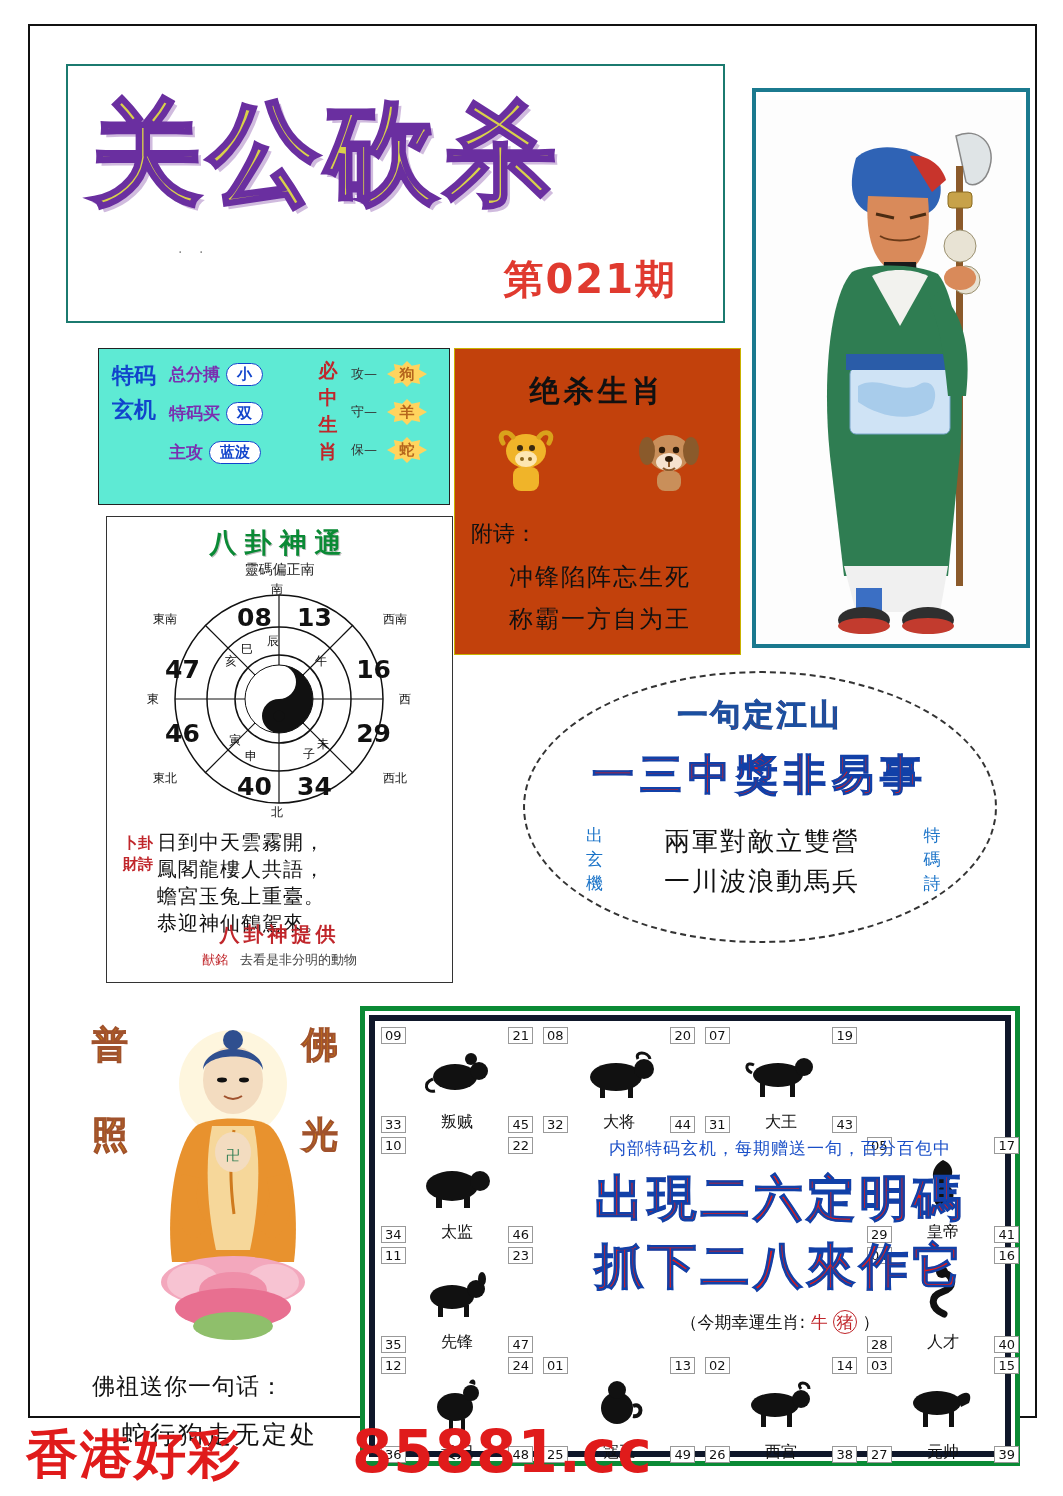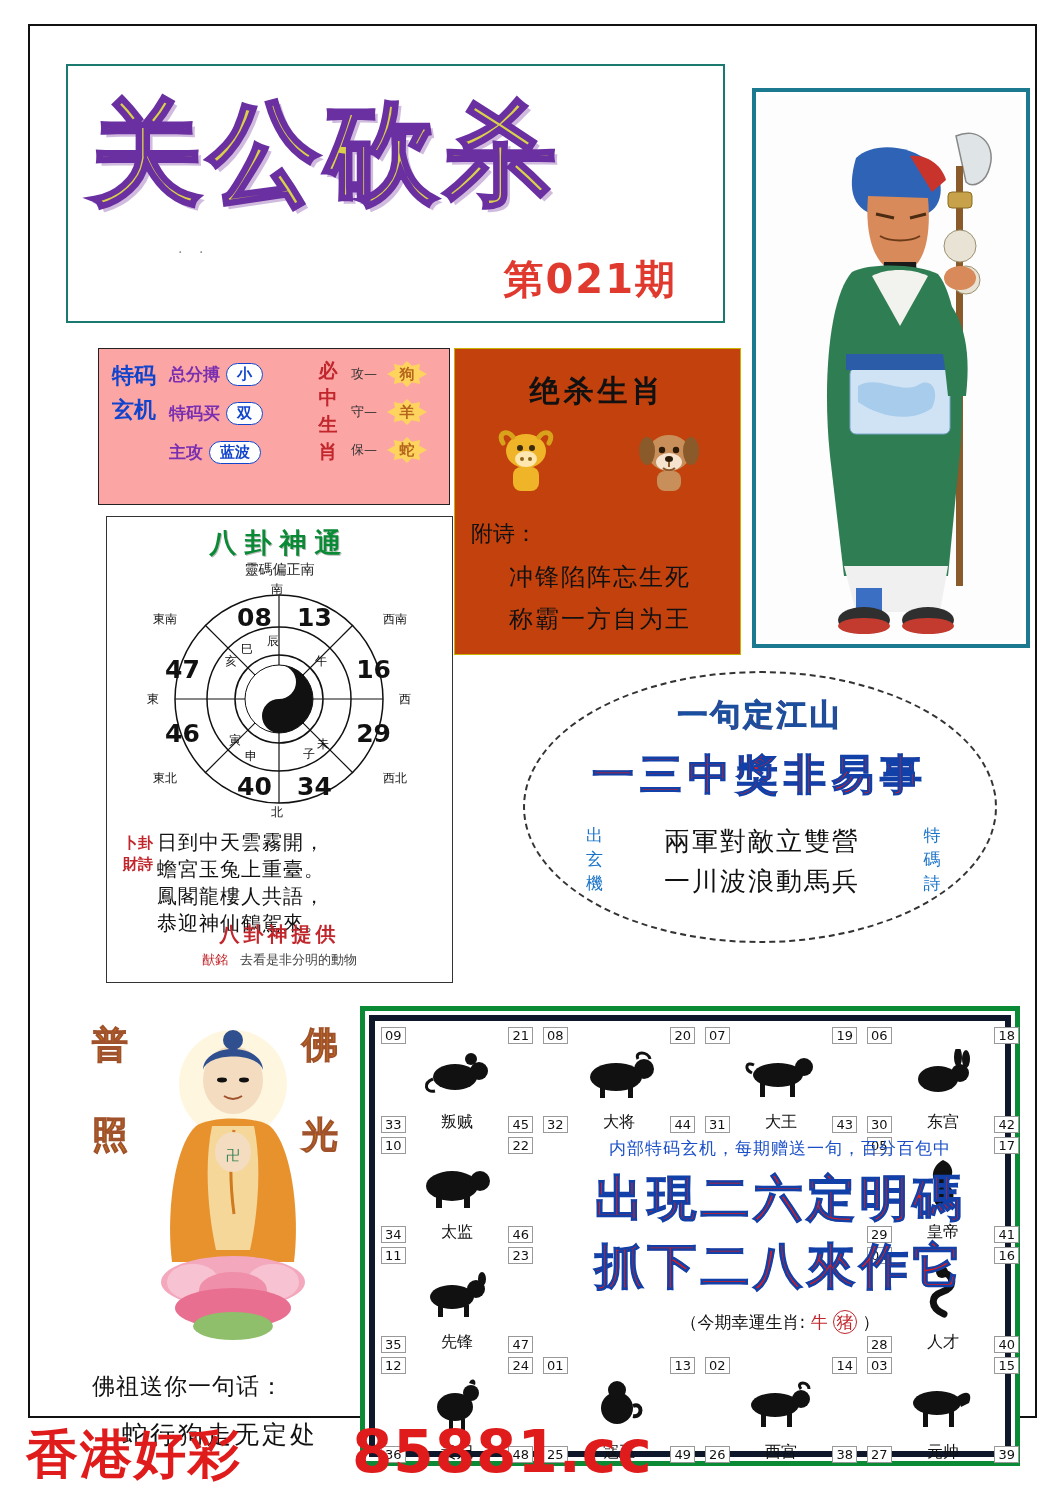--- a/index.html
+++ b/index.html
@@ -38,21 +38,21 @@
   
   .hero{
     position:absolute;left:722px;top:62px;width:278px;height:560px;
     border:4px solid #1b7a8f;background:#fff;padding:4px;box-sizing:border-box;
   }
   .hero-inner{position:absolute;inset:4px;overflow:hidden;background:#fbfbfb;}
 
   
   .tema-box{
     position:absolute;left:68px;top:322px;width:350px;height:155px;
-    border:1px solid #222;background:#fca5a5;
+    border:1px solid #222;background:#5eead4;
   }
   .tema-label{
     position:absolute;left:12px;top:10px;width:46px;
     font-size:22px;font-weight:bold;line-height:34px;color:#1144cc;text-align:center;
   }
   .tema-mid{position:absolute;left:70px;top:14px;width:130px;}
   .tema-row{display:flex;align-items:center;margin-bottom:16px;}
   .tema-row .k{font-size:17px;color:#7a2fb0;font-weight:bold;margin-right:6px;}
   .oval{
     border:1px solid #1144cc;border-radius:18px;padding:1px 10px;
@@ -370,22 +370,22 @@
         <div class="dir" style="left:100px;bottom:54px;">申</div>
         <div class="dir" style="left:84px;bottom:70px;">寅</div>
         <div class="dir" style="left:80px;top:74px;">亥</div>
         <div class="dir" style="right:98px;bottom:56px;">子</div>
       </div>
 
       <div class="bagua-poem">
         <div class="bp-label">卜卦財詩</div>
         <div class="bp-lines">
           <div class="bp-line">日到中天雲霧開，</div>
+          <div class="bp-line">鳳閣龍樓人共語，</div>
           <div class="bp-line">蟾宮玉兔上重臺。</div>
-          <div class="bp-line">鳳閣龍樓人共語，</div>
           <div class="bp-line">恭迎神仙鶴駕來。</div>
         </div>
       </div>
       <div class="bagua-provide">八卦神提供</div>
       <div class="bagua-foot">
         <span class="red">猷銘</span>
         <span>去看是非分明的動物</span>
       </div>
     </div>
 
@@ -487,35 +487,20 @@
                 <ellipse cx="36" cy="26" rx="25" ry="12" fill="#111"></ellipse>
                 <circle cx="62" cy="18" r="9" fill="#111"></circle>
                 <rect x="18" y="34" width="5" height="14" fill="#111"></rect>
                 <rect x="48" y="34" width="5" height="14" fill="#111"></rect>
                 <path d="M10 24 C2 20 4 12 12 16" stroke="#111" stroke-width="3" fill="none"></path>
               </svg>
           </span>
           <span class="nm">大王</span>
         </div>
 
-        <div class="cell" style="left:490px;top:4px;">
-          <span class="tl">06</span>
-          <span class="tr2">18</span>
-          <span class="bl">30</span>
-          <span class="br">42</span>
-          <span class="ani">
-            <svg width="70" height="50" viewBox="0 0 70 50">
-                <ellipse cx="30" cy="30" rx="20" ry="13" fill="#111"></ellipse>
-                <circle cx="52" cy="24" r="9" fill="#111"></circle>
-                <ellipse cx="50" cy="8" rx="4" ry="10" fill="#111"></ellipse>
-                <ellipse cx="58" cy="10" rx="4" ry="9" fill="#111"></ellipse>
-              </svg>
-          </span>
-          <span class="nm">东宫</span>
-        </div>
 
         <div class="cell" style="left:4px;top:114px;">
           <span class="tl">10</span>
           <span class="tr2">22</span>
           <span class="bl">34</span>
           <span class="br">46</span>
           <span class="ani">
             <svg width="78" height="50" viewBox="0 0 78 50">
                 <ellipse cx="34" cy="27" rx="26" ry="15" fill="#111"></ellipse>
                 <circle cx="62" cy="22" r="10" fill="#111"></circle>

